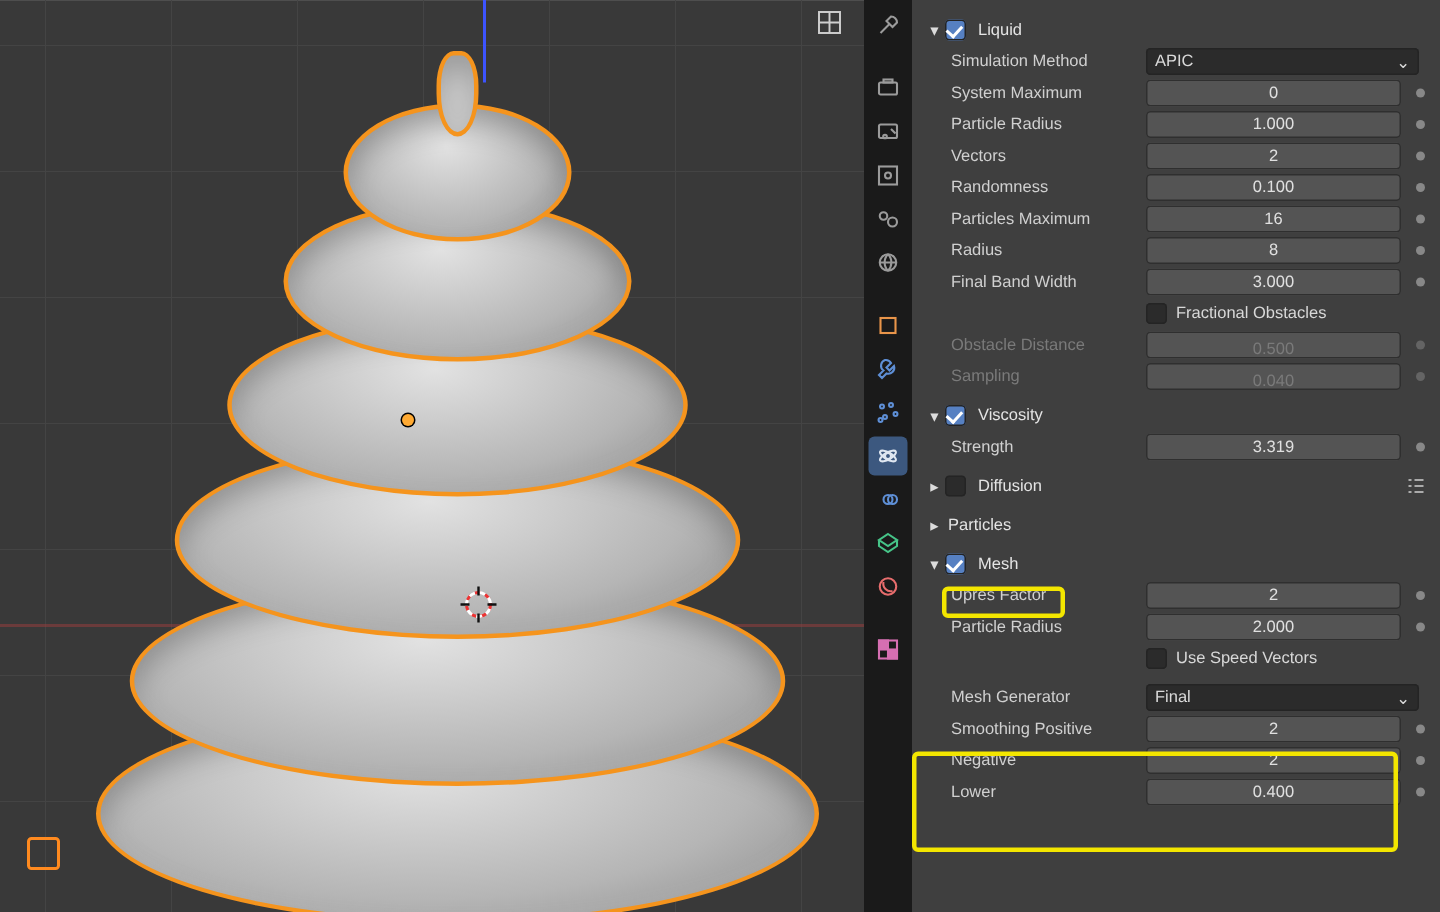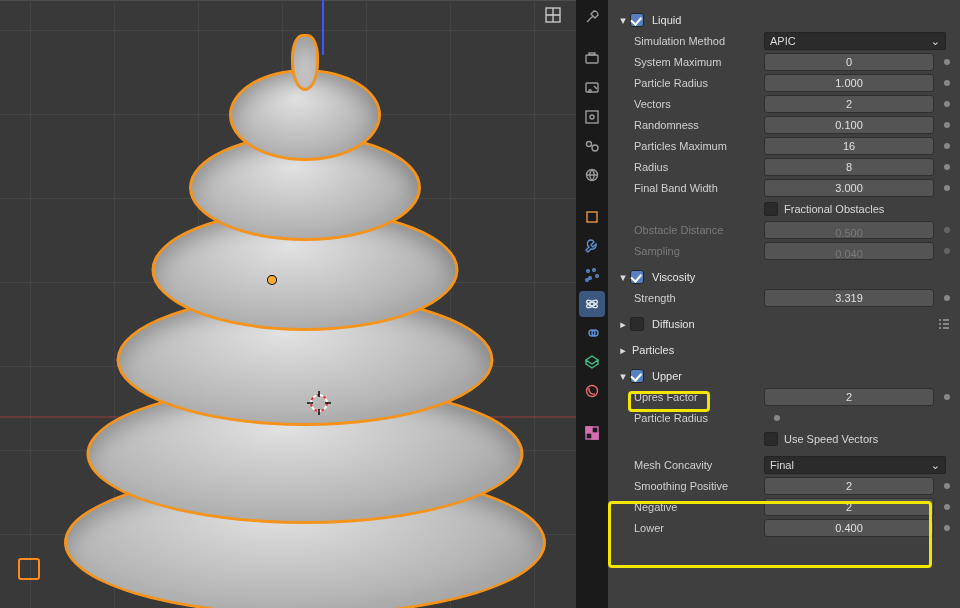--- a/index.html
+++ b/index.html
@@ -311,40 +311,43 @@
       </div>
 
       <div class="subhead">
         <span class="tri">▸</span>
         <span class="title">Particles</span>
       </div>
 
       <div class="subhead">
         <span class="tri">▾</span>
         <span class="chk on"></span>
-        <span class="title">Upper</span>
+        <span class="title">Mesh</span>
       </div>
       <div class="nested">
         <div class="row">
             <span class="lbl">Upres Factor</span>
             <div class="slider">
               <span>2</span>
             </div>
             <span class="anim-dot"></span>
           </div>
         <div class="row">
             <span class="lbl">Particle Radius</span>
+            <div class="slider">
+              <span>2.000</span>
+            </div>
             <span class="anim-dot"></span>
           </div>
         <div class="chkrow">
             <span class="chk"></span>
             <span>Use Speed Vectors</span>
           </div>
         <div class="row" style="margin-top:6px">
-            <span class="lbl">Mesh Concavity</span>
+            <span class="lbl">Mesh Generator</span>
             <div class="dropdown">
               <span>Final</span>
               <span class="chev">⌄</span>
             </div>
           </div>
         <div class="row">
             <span class="lbl">Smoothing Positive</span>
             <div class="slider">
               <span>2</span>
             </div>

